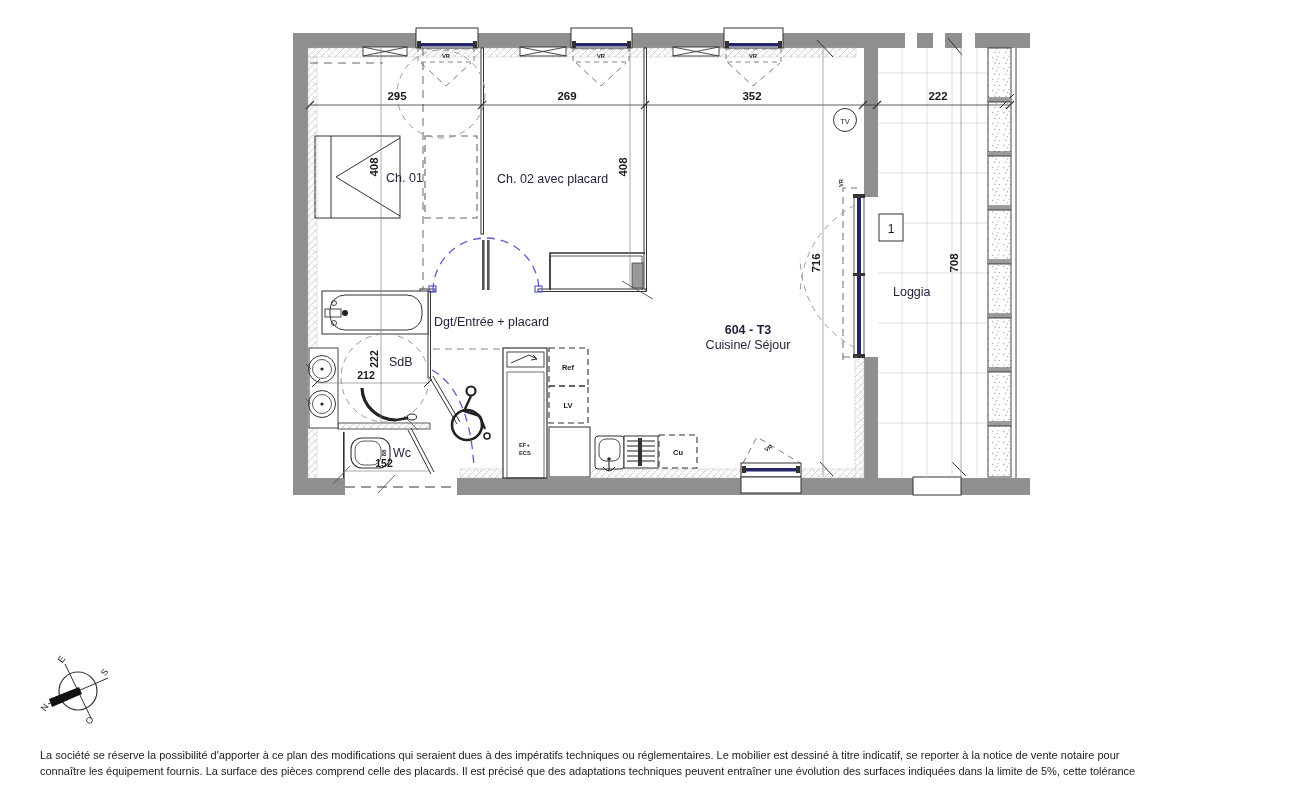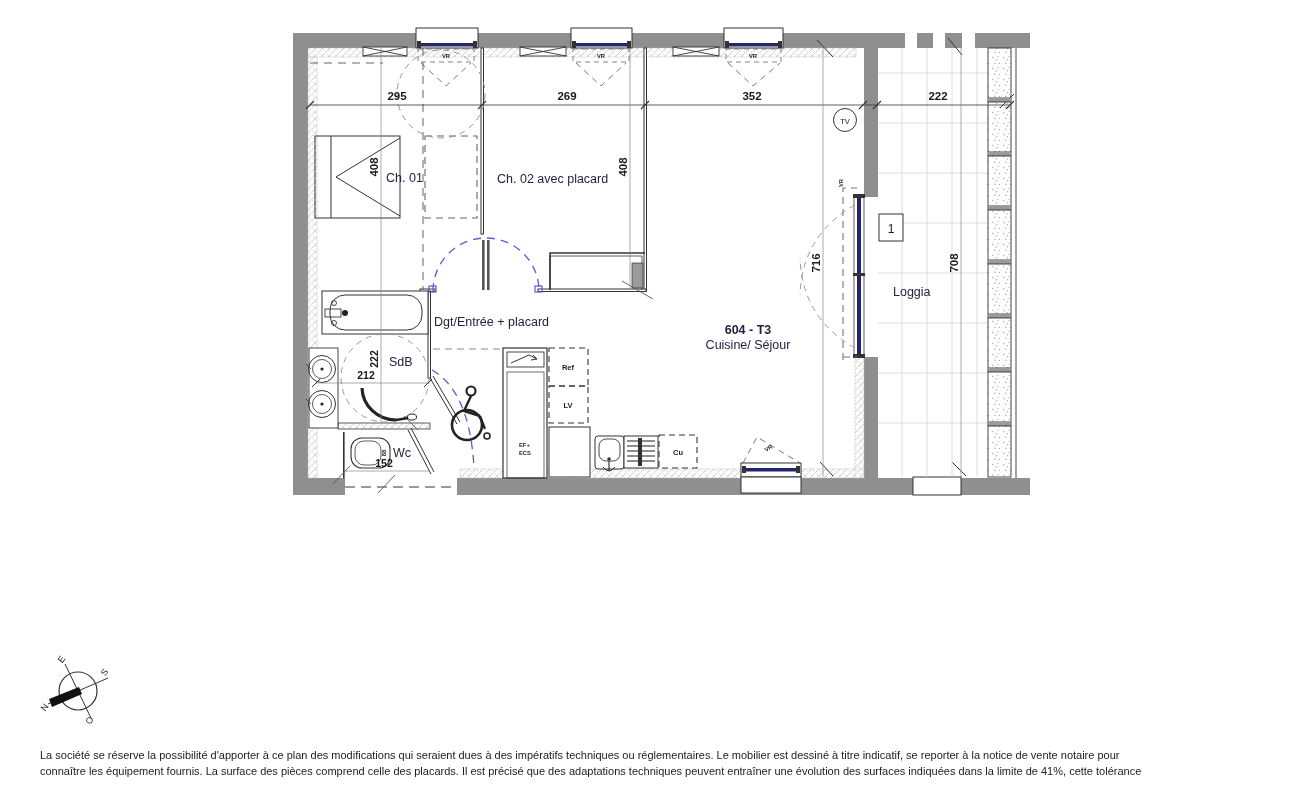--- a/index.html
+++ b/index.html
@@ -343,15 +343,15 @@
     <polygon points="79,687 82,694 52,707 49,699" fill="#111"></polygon>
     <text transform="rotate(-55 64 661)" x="64" y="661" text-anchor="middle" style="font-size:9px;fill:#222;">E</text>
     <text transform="rotate(-55 107 674)" x="107" y="674" text-anchor="middle" style="font-size:9px;fill:#222;">S</text>
     <text transform="rotate(-55 92 722)" x="92" y="722" text-anchor="middle" style="font-size:9px;fill:#222;">O</text>
     <text transform="rotate(-55 47 709)" x="47" y="709" text-anchor="middle" style="font-size:9px;fill:#222;">N</text>
   </g>
 </svg>
 
 <div id="disclaimer">
   <div>La société se réserve la possibilité d'apporter à ce plan des modifications qui seraient dues à des impératifs techniques ou réglementaires. Le mobilier est dessiné à titre indicatif, se reporter à la notice de vente notaire pour</div>
-  <div>connaître les équipement fournis. La surface des pièces comprend celle des placards. Il est précisé que des adaptations techniques peuvent entraîner une évolution des surfaces indiquées dans la limite de 41%, cette tolérance</div>
+  <div>connaître les équipement fournis. La surface des pièces comprend celle des placards. Il est précisé que des adaptations techniques peuvent entraîner une évolution des surfaces indiquées dans la limite de 5%, cette tolérance</div>
 </div>
 </div>
 
 </body></html>

